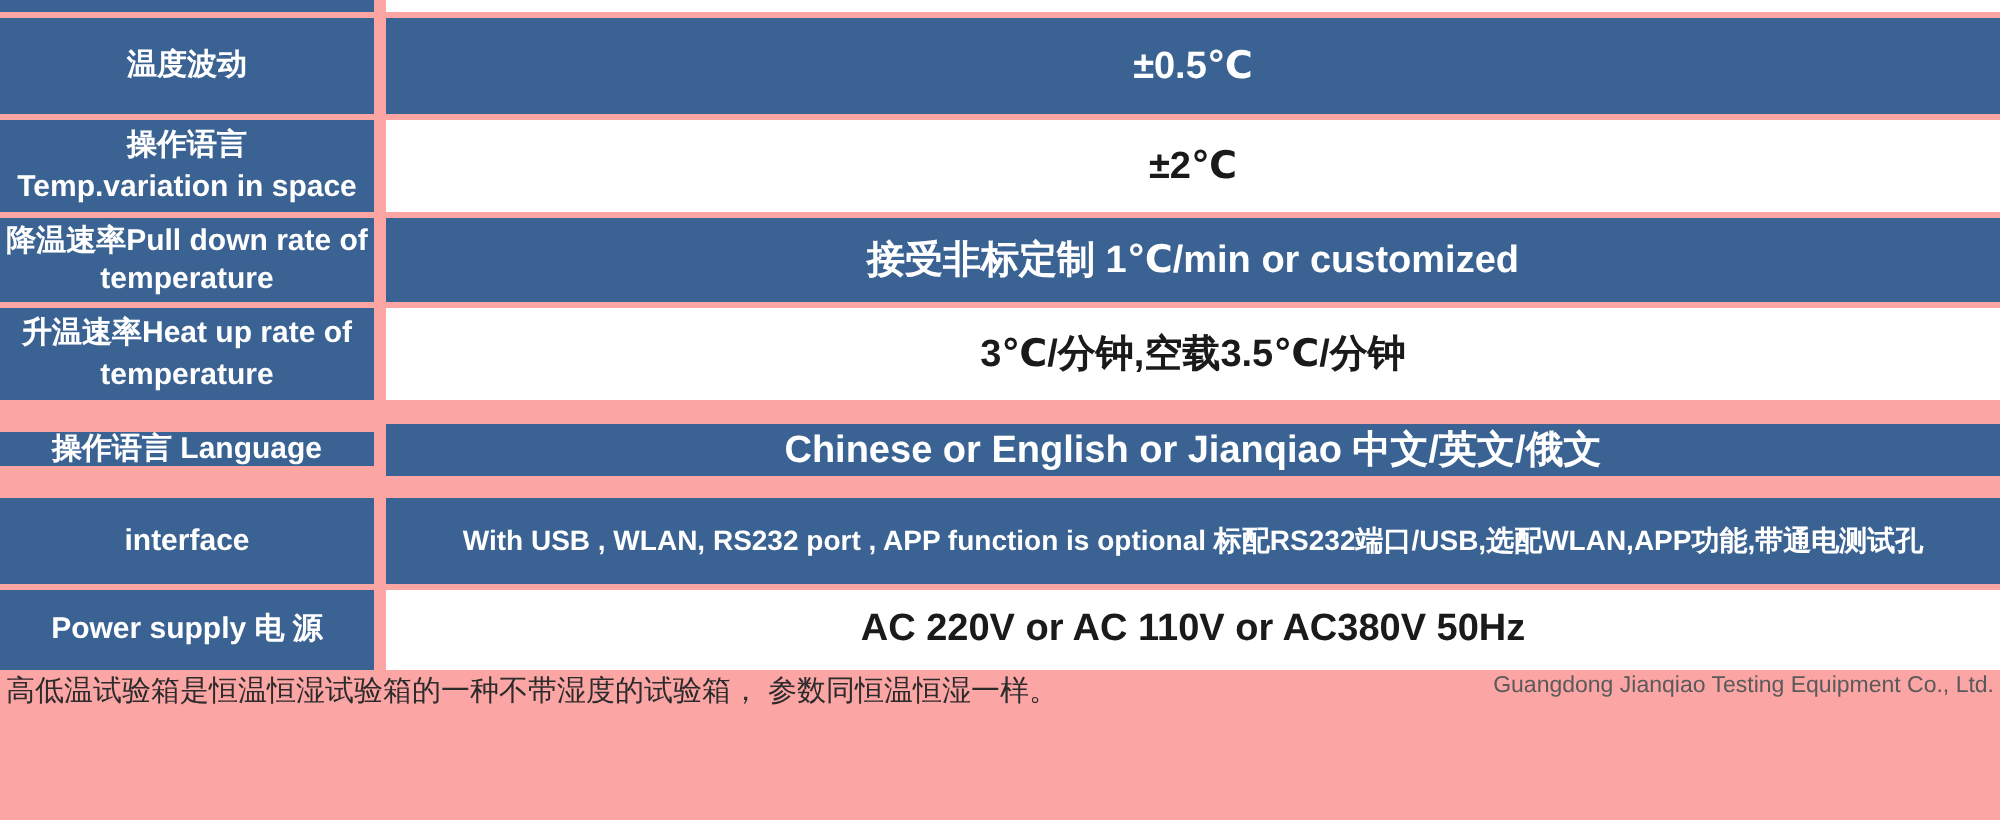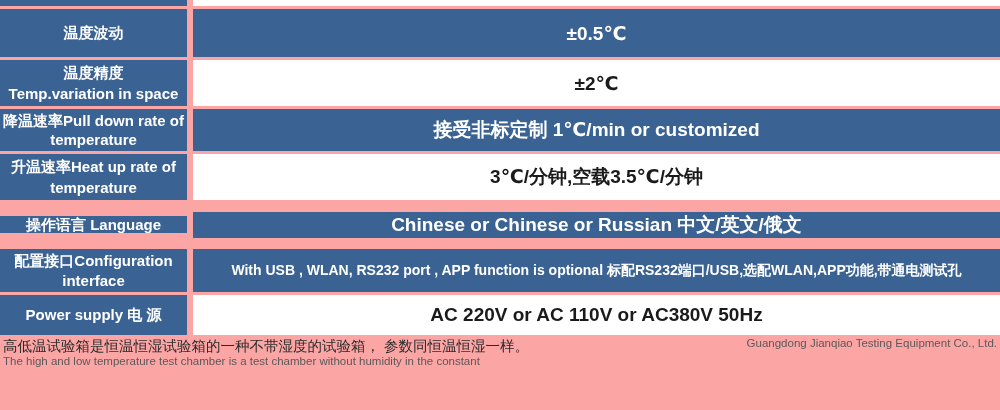--- a/index.html
+++ b/index.html
@@ -68,21 +68,21 @@
 
     <div class="row" style="height:48px;">
       <div class="label">
         <div>温度波动</div>
       </div>
       <div class="value blue">±0.5℃</div>
     </div>
 
     <div class="row" style="height:46px;">
       <div class="label">
-        <div>温度精度</div>
+        <div>操作语言</div>
         <div>Temp.variation in space</div>
       </div>
       <div class="value white">±2℃</div>
     </div>
 
     <div class="row" style="height:42px;">
       <div class="label">
         <div>降温速率Pull down rate of</div>
         <div>temperature</div>
       </div>
@@ -94,44 +94,42 @@
         <div>升温速率Heat up rate of</div>
         <div>temperature</div>
       </div>
       <div class="value white">3℃/分钟,空载3.5℃/分钟</div>
     </div>
 
     <div class="row" style="height:43px;align-items:center;">
       <div class="label">
         <div>操作语言 Language</div>
       </div>
-      <div class="value blue">Chinese or Chinese or Russian 中文/英文/俄文</div>
+      <div class="value blue">Chinese or English or Jianqiao 中文/英文/俄文</div>
     </div>
 
 
     <div class="row" style="height:43px;">
       <div class="label">
-        <div>配置接口Configuration</div>
         <div>interface</div>
       </div>
       <div class="value blue long">With USB , WLAN, RS232  port , APP function is optional 标配RS232端口/USB,选配WLAN,APP功能,带通电测试孔</div>
     </div>
 
     <div class="row" style="height:40px;margin-bottom:0;">
       <div class="label">
         <div>Power supply 电 源</div>
       </div>
       <div class="value white">AC 220V or AC 110V or AC380V 50Hz</div>
     </div>
 
   </div>
 
   <div class="footer">
     <div class="footer-left">
       <div class="cn">高低温试验箱是恒温恒湿试验箱的一种不带湿度的试验箱， 参数同恒温恒湿一样。</div>
-      <div class="en">The high and low temperature test chamber is a test chamber without humidity in the constant</div>
     </div>
     <div class="footer-right">
       <div class="en">Guangdong Jianqiao Testing Equipment Co., Ltd.</div>
     </div>
   </div>
 
 </div>
 
 </body></html>

